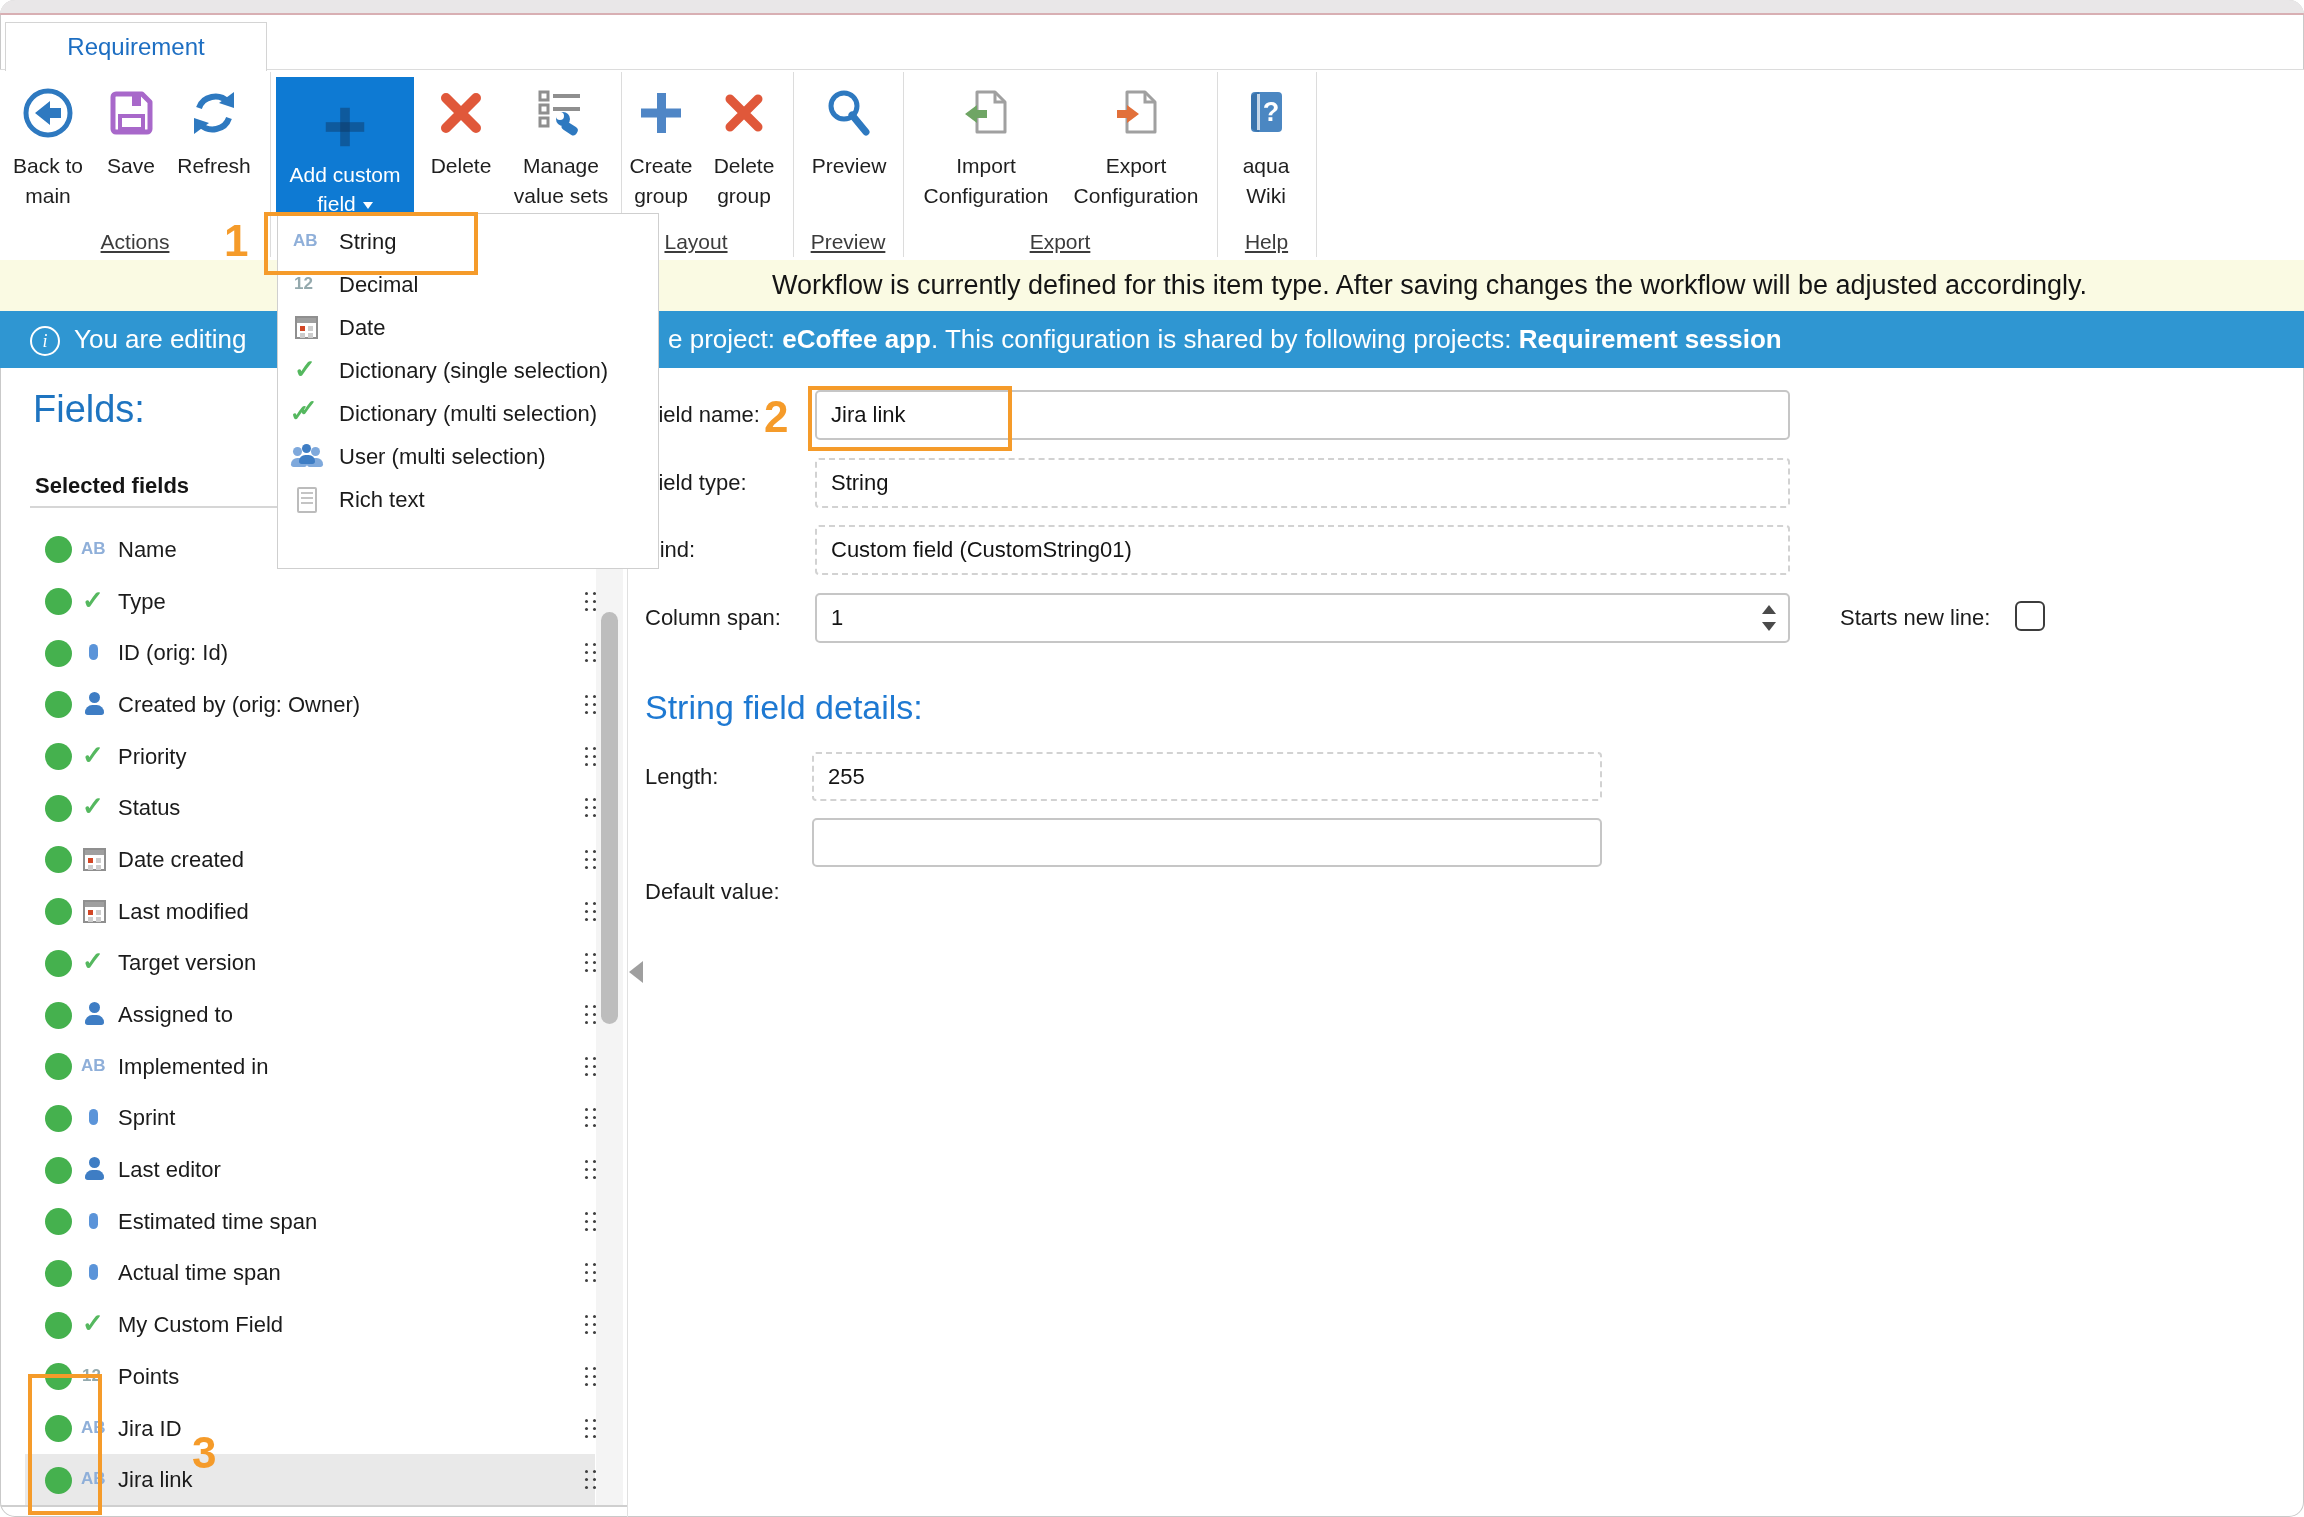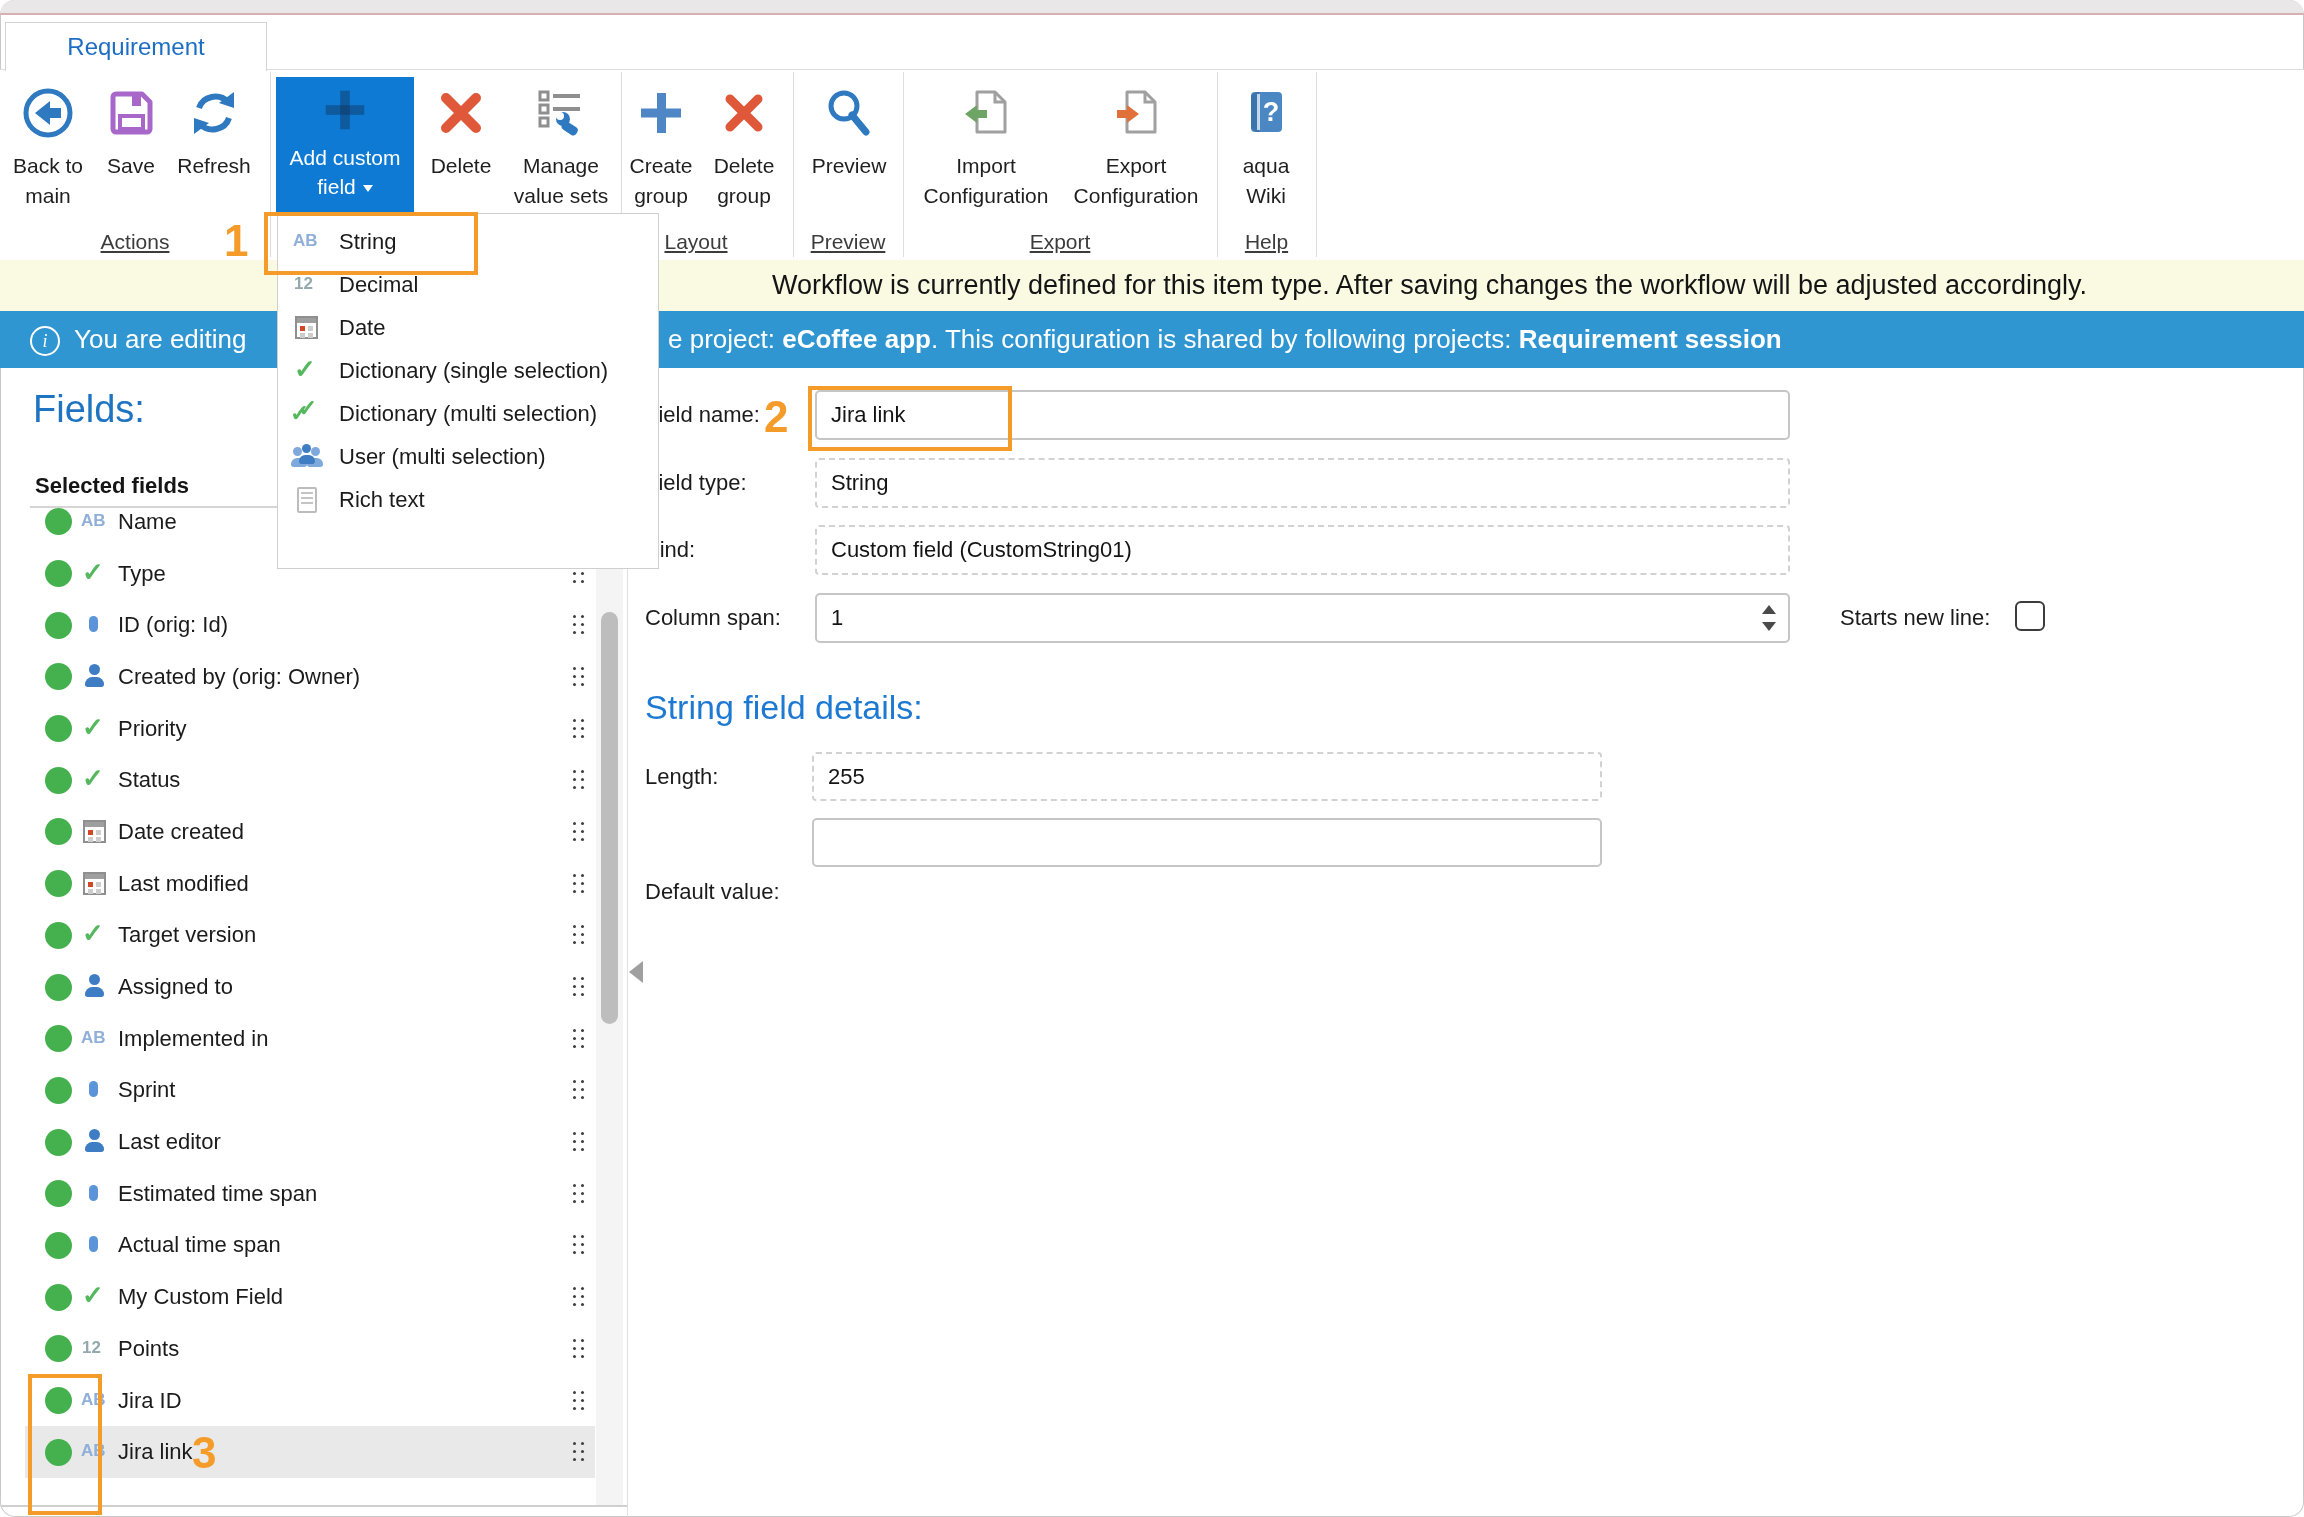--- a/index.html
+++ b/index.html
@@ -10,38 +10,38 @@
   
   .tab{position:absolute;left:5px;top:22px;width:260px;height:48px;background:#fff;border:1px solid #d4d4d4;border-bottom:none;
        z-index:6;display:flex;align-items:center;justify-content:center;color:#1d6ec2;font-size:24px;}
   
   .ribbon{position:absolute;left:0;top:69px;width:100%;height:191px;background:#fff;border-top:1px solid #dcdcdc;}
   .vsep{position:absolute;top:2px;bottom:4px;width:1px;background:#dcdcdc;}
   .rbtn{position:absolute;top:8px;text-align:center;color:#1f1f1f;font-size:21px;line-height:30px;cursor:default;}
   .rbtn svg{display:block;width:52px;height:52px;margin:9px auto 12px;}
   .glabel{position:absolute;bottom:7px;font-size:21px;color:#3c3c3c;text-align:center;text-decoration:underline;}
   .bluebtn{position:absolute;left:276px;top:7px;width:138px;height:137px;background:#0e7ad3;color:#fff;
-           font-size:21px;line-height:29px;text-align:center;box-sizing:border-box;padding-top:6px;z-index:7;}
+           font-size:21px;line-height:29px;text-align:center;box-sizing:border-box;padding-top:23px;z-index:7;}
   .bluebtn svg{display:block;width:50px;height:50px;margin:2px auto 8px;}
   .caret{display:inline-block;width:0;height:0;border-left:5px solid transparent;border-right:5px solid transparent;
          border-top:7px solid #fff;margin-left:7px;vertical-align:middle;}
   
   .warnbar{position:absolute;left:0;top:260px;width:100%;height:51px;background:#fafae3;}
   .warnbar span{position:absolute;left:772px;top:0;line-height:51px;font-size:27px;color:#141414;}
   .infobar{position:absolute;left:0;top:311px;width:100%;height:57px;background:#2f96d2;color:#fff;font-size:26px;}
   .info-icon{position:absolute;left:30px;top:15px;width:26px;height:26px;border:2px solid #fff;border-radius:50%;
              text-align:center;line-height:26px;font-size:18px;font-family:"Liberation Serif",serif;font-style:italic;}
   .info-prefix{position:absolute;left:74px;line-height:57px;}
   .info-rest{position:absolute;left:668px;line-height:57px;white-space:nowrap;}
   .b{font-weight:bold;}
   
   .fields-heading{position:absolute;left:33px;top:388px;font-size:38px;color:#1e74c0;}
   .subheading{position:absolute;left:35px;top:473px;font-size:22px;font-weight:bold;color:#151515;}
   .subrule{position:absolute;left:30px;top:506px;width:560px;height:2px;background:#d6d6d6;}
-  .rows{position:absolute;left:25px;top:496px;width:570px;}
+  .rows{position:absolute;left:25px;top:524px;width:570px;text-align:right;}
   .frow{position:relative;height:51.7px;display:flex;align-items:center;padding-left:20px;box-sizing:border-box;}
   .frow.hl{background:#e9e9e9;}
   .dot{width:27px;height:27px;border-radius:50%;background:#45b14e;flex:none;margin-right:8px;}
   .ic{width:30px;height:26px;position:relative;flex:none;margin-right:8px;}
   .lbl{font-size:22px;color:#1b1b1b;white-space:nowrap;}
   .grip{position:absolute;right:10px;top:50%;margin-top:-10px;width:12px;height:20px;}
   .grip::before{content:"";position:absolute;width:3px;height:3px;border-radius:50%;background:#3f3f3f;
     box-shadow:8px 0 0 #3f3f3f,0 8px 0 #3f3f3f,8px 8px 0 #3f3f3f,0 16px 0 #3f3f3f,8px 16px 0 #3f3f3f;}
   .sb-track{position:absolute;left:596px;top:512px;width:27px;height:993px;background:#f4f4f4;}
   .sb-thumb{position:absolute;left:601px;top:612px;width:17px;height:412px;background:#bdbdbd;border-radius:9px;}

